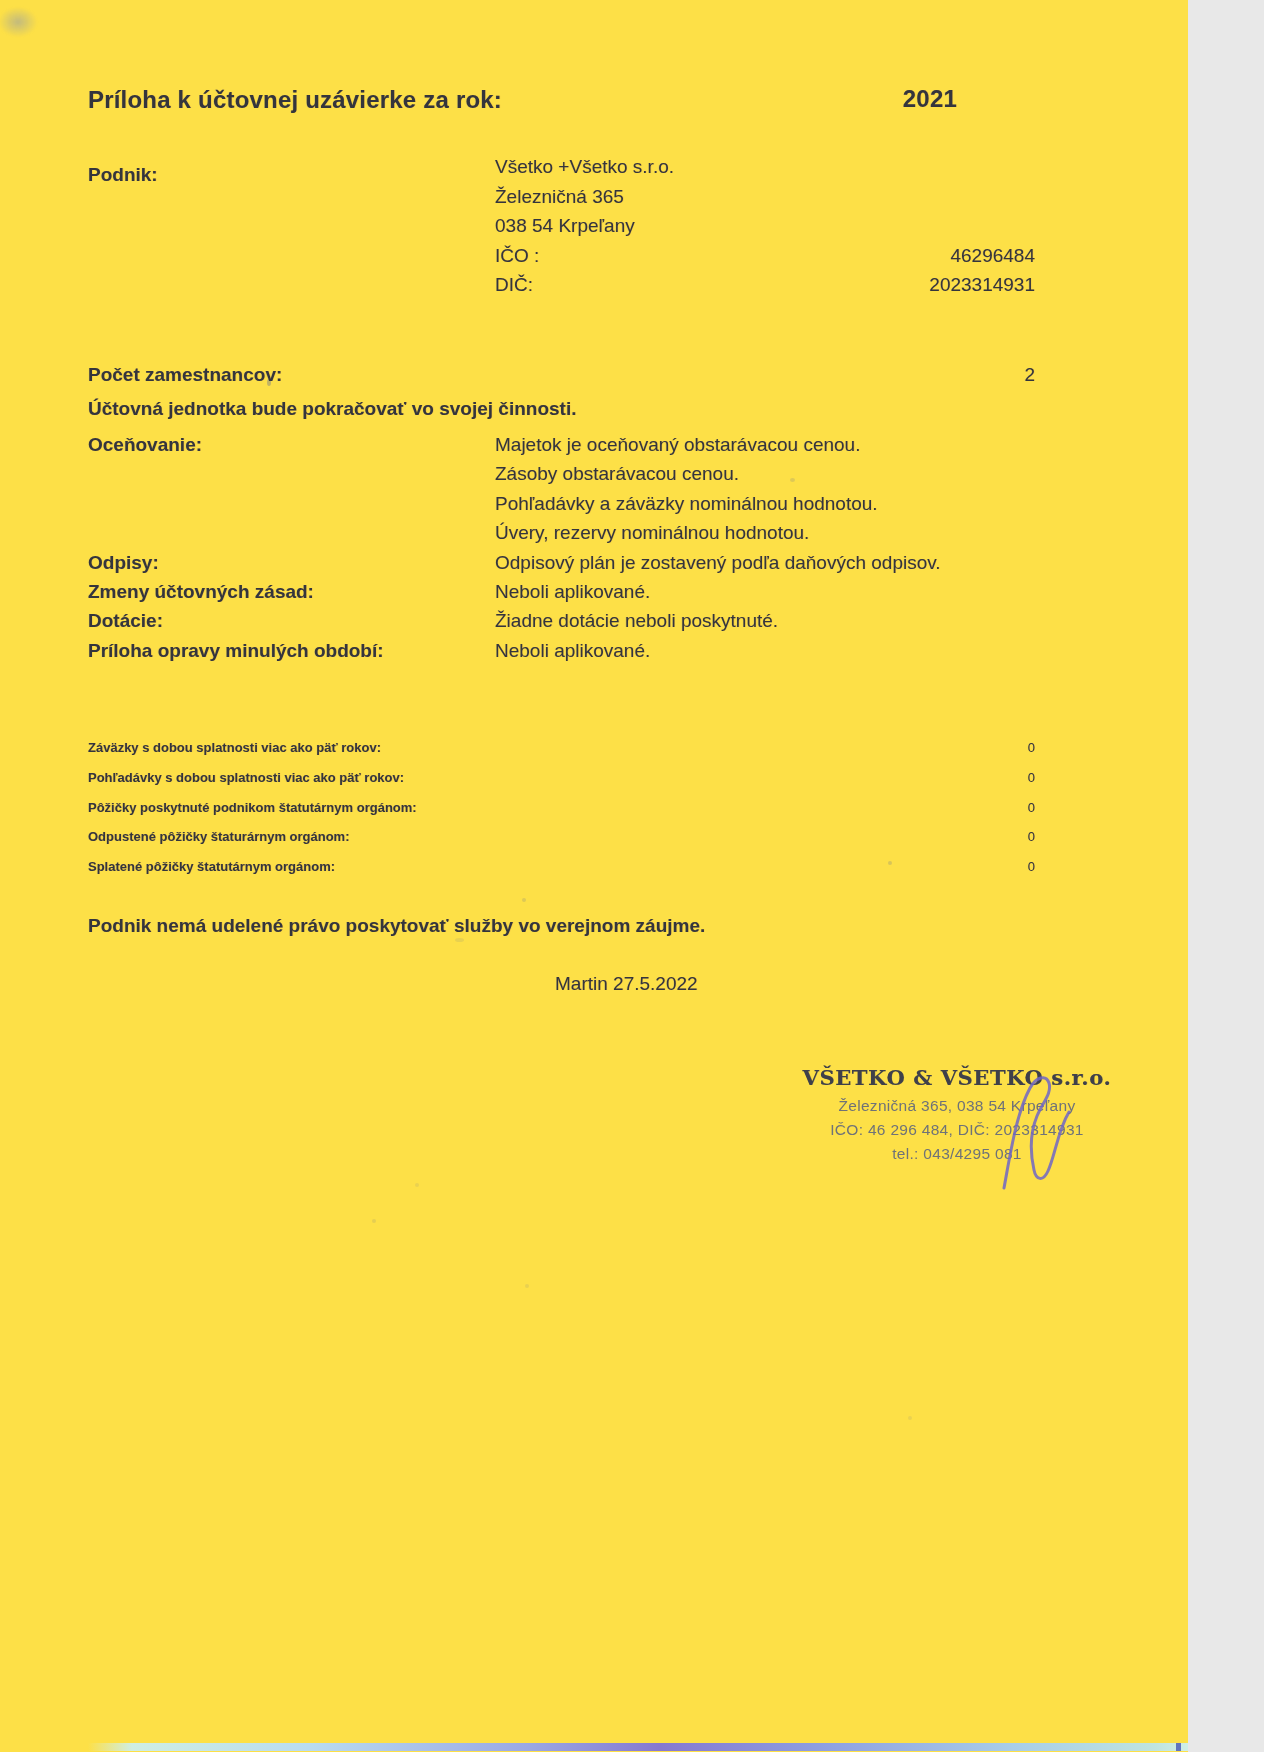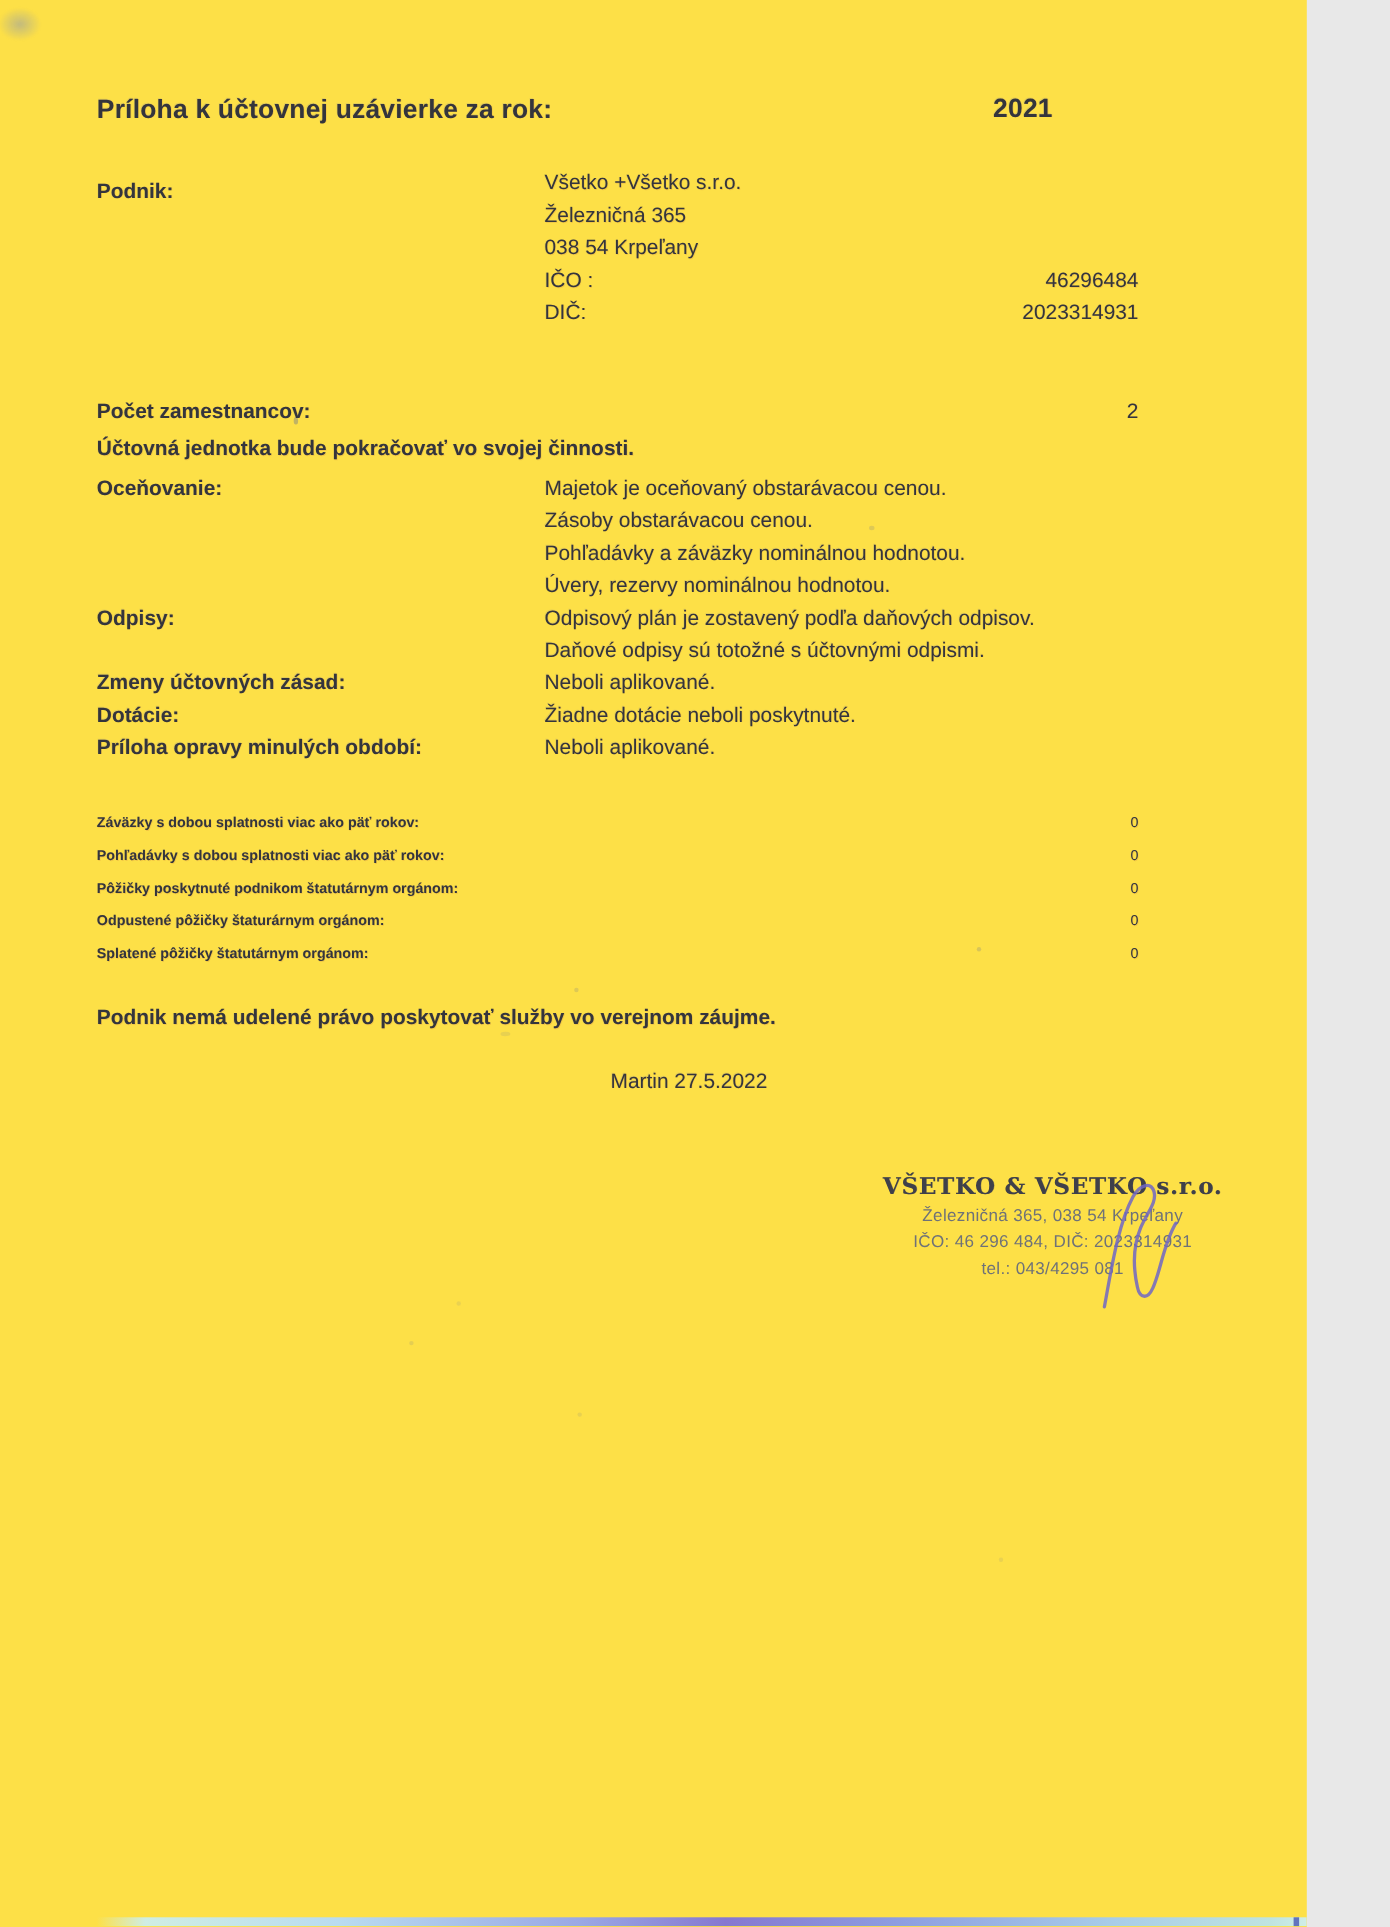--- a/index.html
+++ b/index.html
@@ -111,21 +111,20 @@
         <div class="line">Zásoby obstarávacou cenou.</div>
         <div class="line">Pohľadávky a záväzky  nominálnou hodnotou.</div>
         <div class="line">Úvery, rezervy nominálnou hodnotou.</div>
       </div>
     </div>
 
     <div class="sec">
       <div class="sec-label line">Odpisy:</div>
       <div class="sec-lines">
         <div class="line">Odpisový plán je zostavený podľa daňových odpisov.</div>
-        <div class="line">Daňové odpisy sú totožné s účtovnými odpismi.</div>
       </div>
     </div>
 
     <div class="sec">
       <div class="sec-label line">Zmeny účtovných zásad:</div>
       <div class="sec-lines">
         <div class="line">Neboli aplikované.</div>
       </div>
     </div>
 

